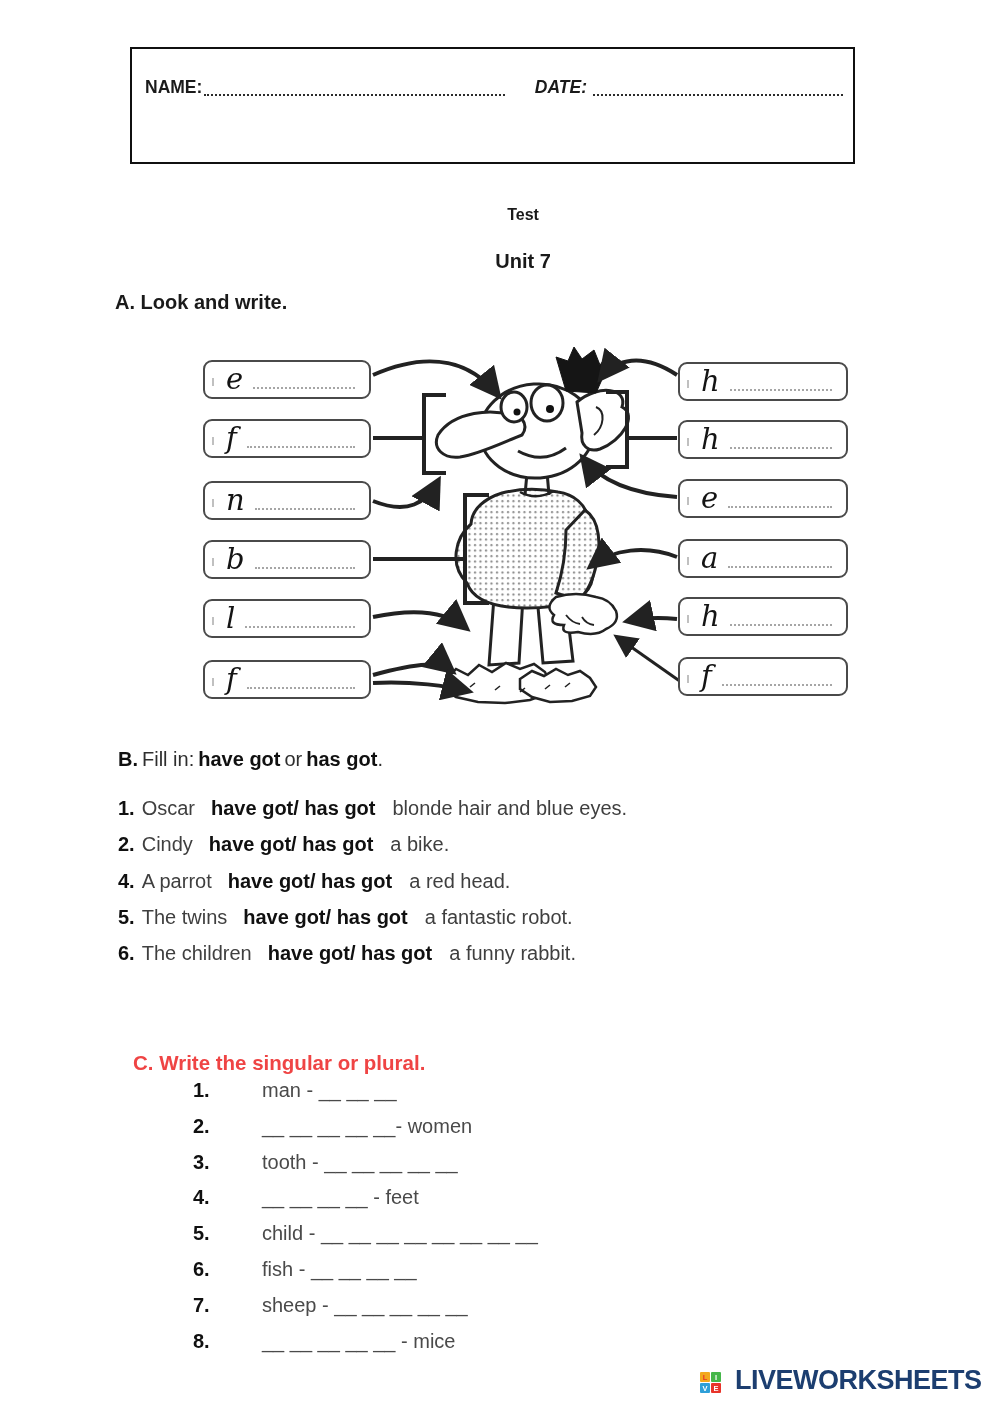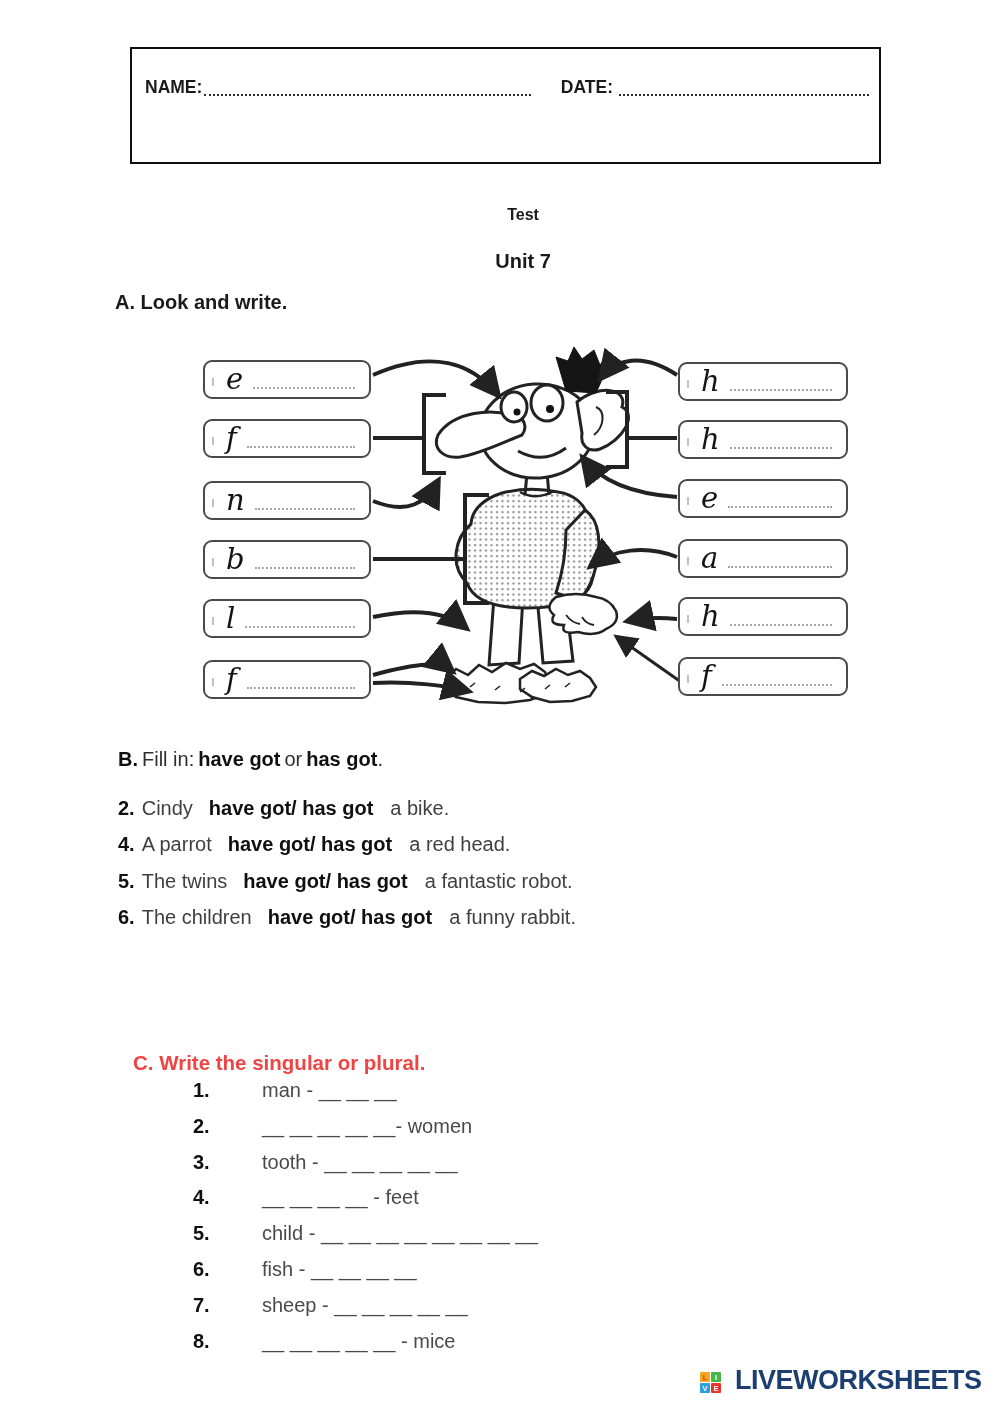--- a/index.html
+++ b/index.html
@@ -1,28 +1,28 @@
 <!DOCTYPE html>
 <html><head>
 <meta charset="utf-8">
 <style>
   html,body{margin:0;padding:0;background:#fff;}
   .page{position:relative;width:1000px;height:1413px;background:#ffffff;
         font-family:"Liberation Sans",sans-serif;color:#1a1a1a;overflow:hidden;}
 
   
-  .header-box{position:absolute;left:130px;top:47px;width:721px;height:113px;border:2px solid #101010;background:#fff;padding-left:26px;}
+  .header-box{position:absolute;left:130px;top:47px;width:721px;height:113px;border:2px solid #101010;background:#fff;}
   .hrow{position:absolute;left:13px;right:10px;display:flex;align-items:flex-end;}
   .hrow1{top:28px;} .hrow2{top:78px;}
   .hlabel{font-weight:bold;font-size:17.5px;white-space:nowrap;}
   .dotline{border-bottom:2.5px dotted #2b2b2b;height:12px;}
   .dl-grow{flex:1;margin:0 0 2px 2px;}
   .dl-fix1{width:250px;margin:0 0 2px 6px;}
   .dl-fix2{width:242px;margin:0 0 2px 6px;}
-  .hlabel2{margin-left:30px;}
+  .hlabel2{margin-left:30px;font-style:italic;}
 
   
   .title-test{position:absolute;left:46px;top:206px;width:954px;text-align:center;font-size:16px;font-weight:bold;}
   .title-unit{position:absolute;left:46px;top:250px;width:954px;text-align:center;font-size:20px;font-weight:bold;}
   .heading-a{position:absolute;left:115px;top:291px;font-size:20px;font-weight:bold;}
 
   
   .diagram{position:absolute;left:0;top:345px;width:1000px;height:372px;}
   .diagram svg{position:absolute;left:0;top:0;z-index:1;}
   .abox{position:absolute;width:168px;height:39px;border:2px solid #4a4a4a;border-radius:9px;background:#fff;
@@ -216,20 +216,23 @@
       <span class="write-line"></span>
     </div>
   </div>
 
   <div class="b-heading">
     <b>B.</b><span class="gap">Fill in:</span><b class="gap">have got</b><span class="gap">or</span><b class="gap">has got</b><span>.</span>
   </div>
 
   <div class="b-items">
     <div class="b-item">
+      <span class="b-num">1.</span><span class="b-subj">Oscar</span><span class="b-choice">have got/ has got</span><span>blonde hair and blue eyes.</span>
+    </div>
+    <div class="b-item">
       <span class="b-num">2.</span><span class="b-subj">Cindy</span><span class="b-choice">have got/ has got</span><span>a bike.</span>
     </div>
     <div class="b-item">
       <span class="b-num">4.</span><span class="b-subj">A parrot</span><span class="b-choice">have got/ has got</span><span>a red head.</span>
     </div>
     <div class="b-item">
       <span class="b-num">5.</span><span class="b-subj">The twins</span><span class="b-choice">have got/ has got</span><span>a fantastic robot.</span>
     </div>
     <div class="b-item">
       <span class="b-num">6.</span><span class="b-subj">The children</span><span class="b-choice">have got/ has got</span><span>a funny rabbit.</span>

